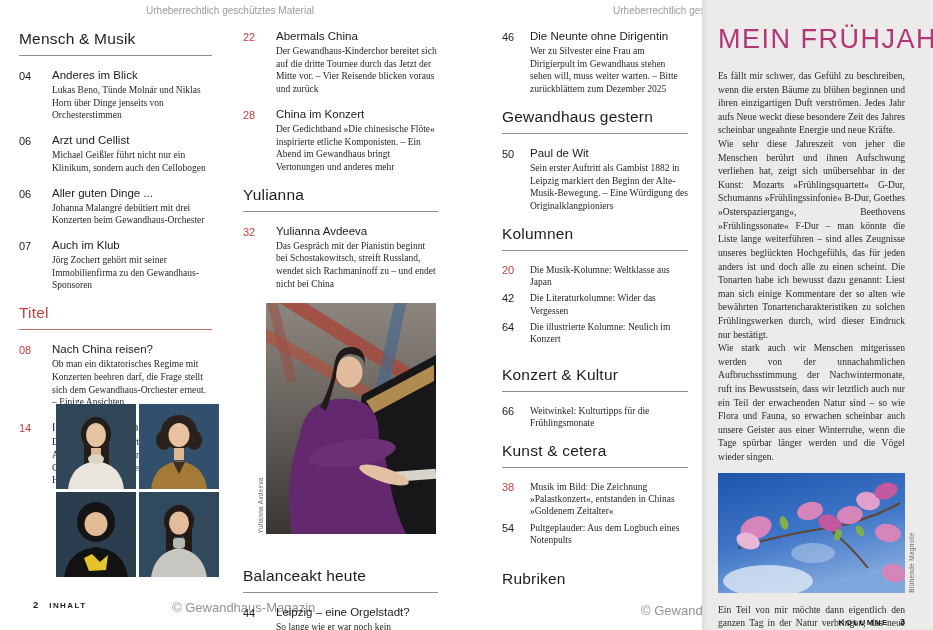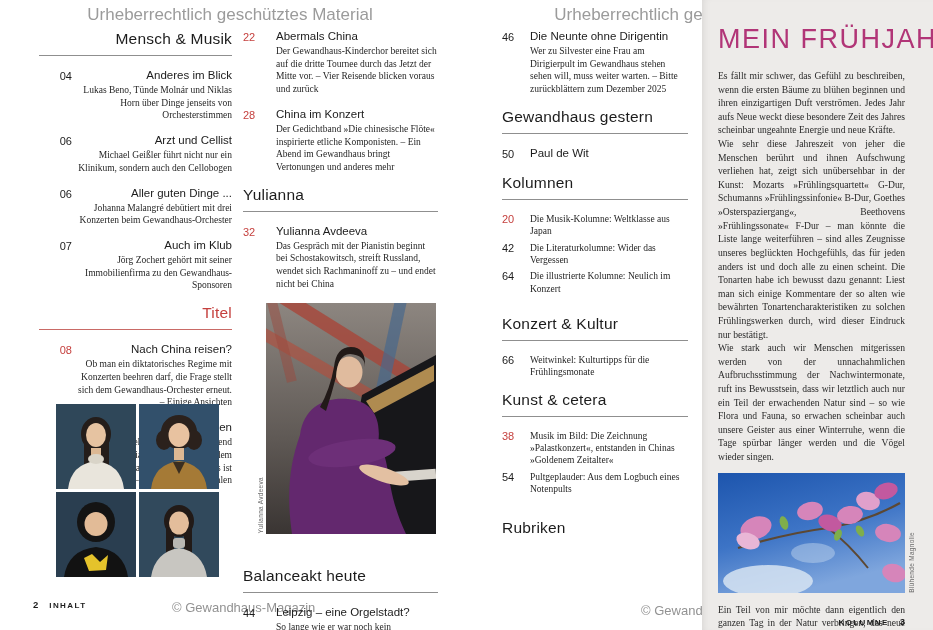--- a/index.html
+++ b/index.html
@@ -1,25 +1,25 @@
 <!DOCTYPE html>
 <html lang="de"><head>
 <meta charset="utf-8">
 <style>
   * { margin:0; padding:0; box-sizing:border-box; }
   body { background:#ffffff; font-family:"Liberation Sans", sans-serif; }
   .sheet { position:relative; width:933px; height:630px; background:#ffffff; overflow:hidden; }
 
   
-  .wm { position:absolute; color:#9b9b9b; font-size:17px; text-align:center; width:300px; }
+  .wm { position:absolute; color:#9b9b9b; font-size:10px; text-align:center; width:300px; }
   .wm-bot { position:absolute; color:#929292; font-size:13px; }
 
   
   .col { position:absolute; top:30px; }
-  .col1 { left:39px;  width:193px;text-align:right; }
+  .col1 { left:19px;  width:193px; }
   .col2 { left:243px; width:195px; }
   .col3 { left:502px; width:186px; }
 
   .h { font-size:15.5px; color:#1c1c1c; letter-spacing:.2px; font-weight:400; }
   .rule { border:none; border-top:1px solid #8f8f8f; margin:7px 0 13px; }
   .rule.red { border-top-color:#c96a66; }
   .sec { margin-top:0; }
   .mt16 { margin-top:12px; } .mt20 { margin-top:20px; } .mt24 { margin-top:24px; } .mt33 { margin-top:33px; }
 
   .entry { display:flex; margin-bottom:12px; }
@@ -247,20 +247,21 @@
         </div>
     </div>
 
     <div class="sec mt16">
       <div class="h">Gewandhaus gestern</div>
       <hr class="rule">
       <div class="entry">
         <span class="pg">50</span>
         <div class="etxt">
             <div class="etitle">Paul de Wit</div>
+        <div class="edesc">Sein erster Auftritt als Gambist 1882 in Leipzig markiert den Beginn der Alte-Musik-Bewegung. – Eine Würdigung des Originalklangpioniers</div>
           </div>
       </div>
     </div>
 
     <div class="sec mt16">
       <div class="h">Kolumnen</div>
       <hr class="rule">
       <div class="item">
         <span class="pg red">20</span>
         <span class="itext">Die Musik-Kolumne: Weltklasse aus Japan</span>

